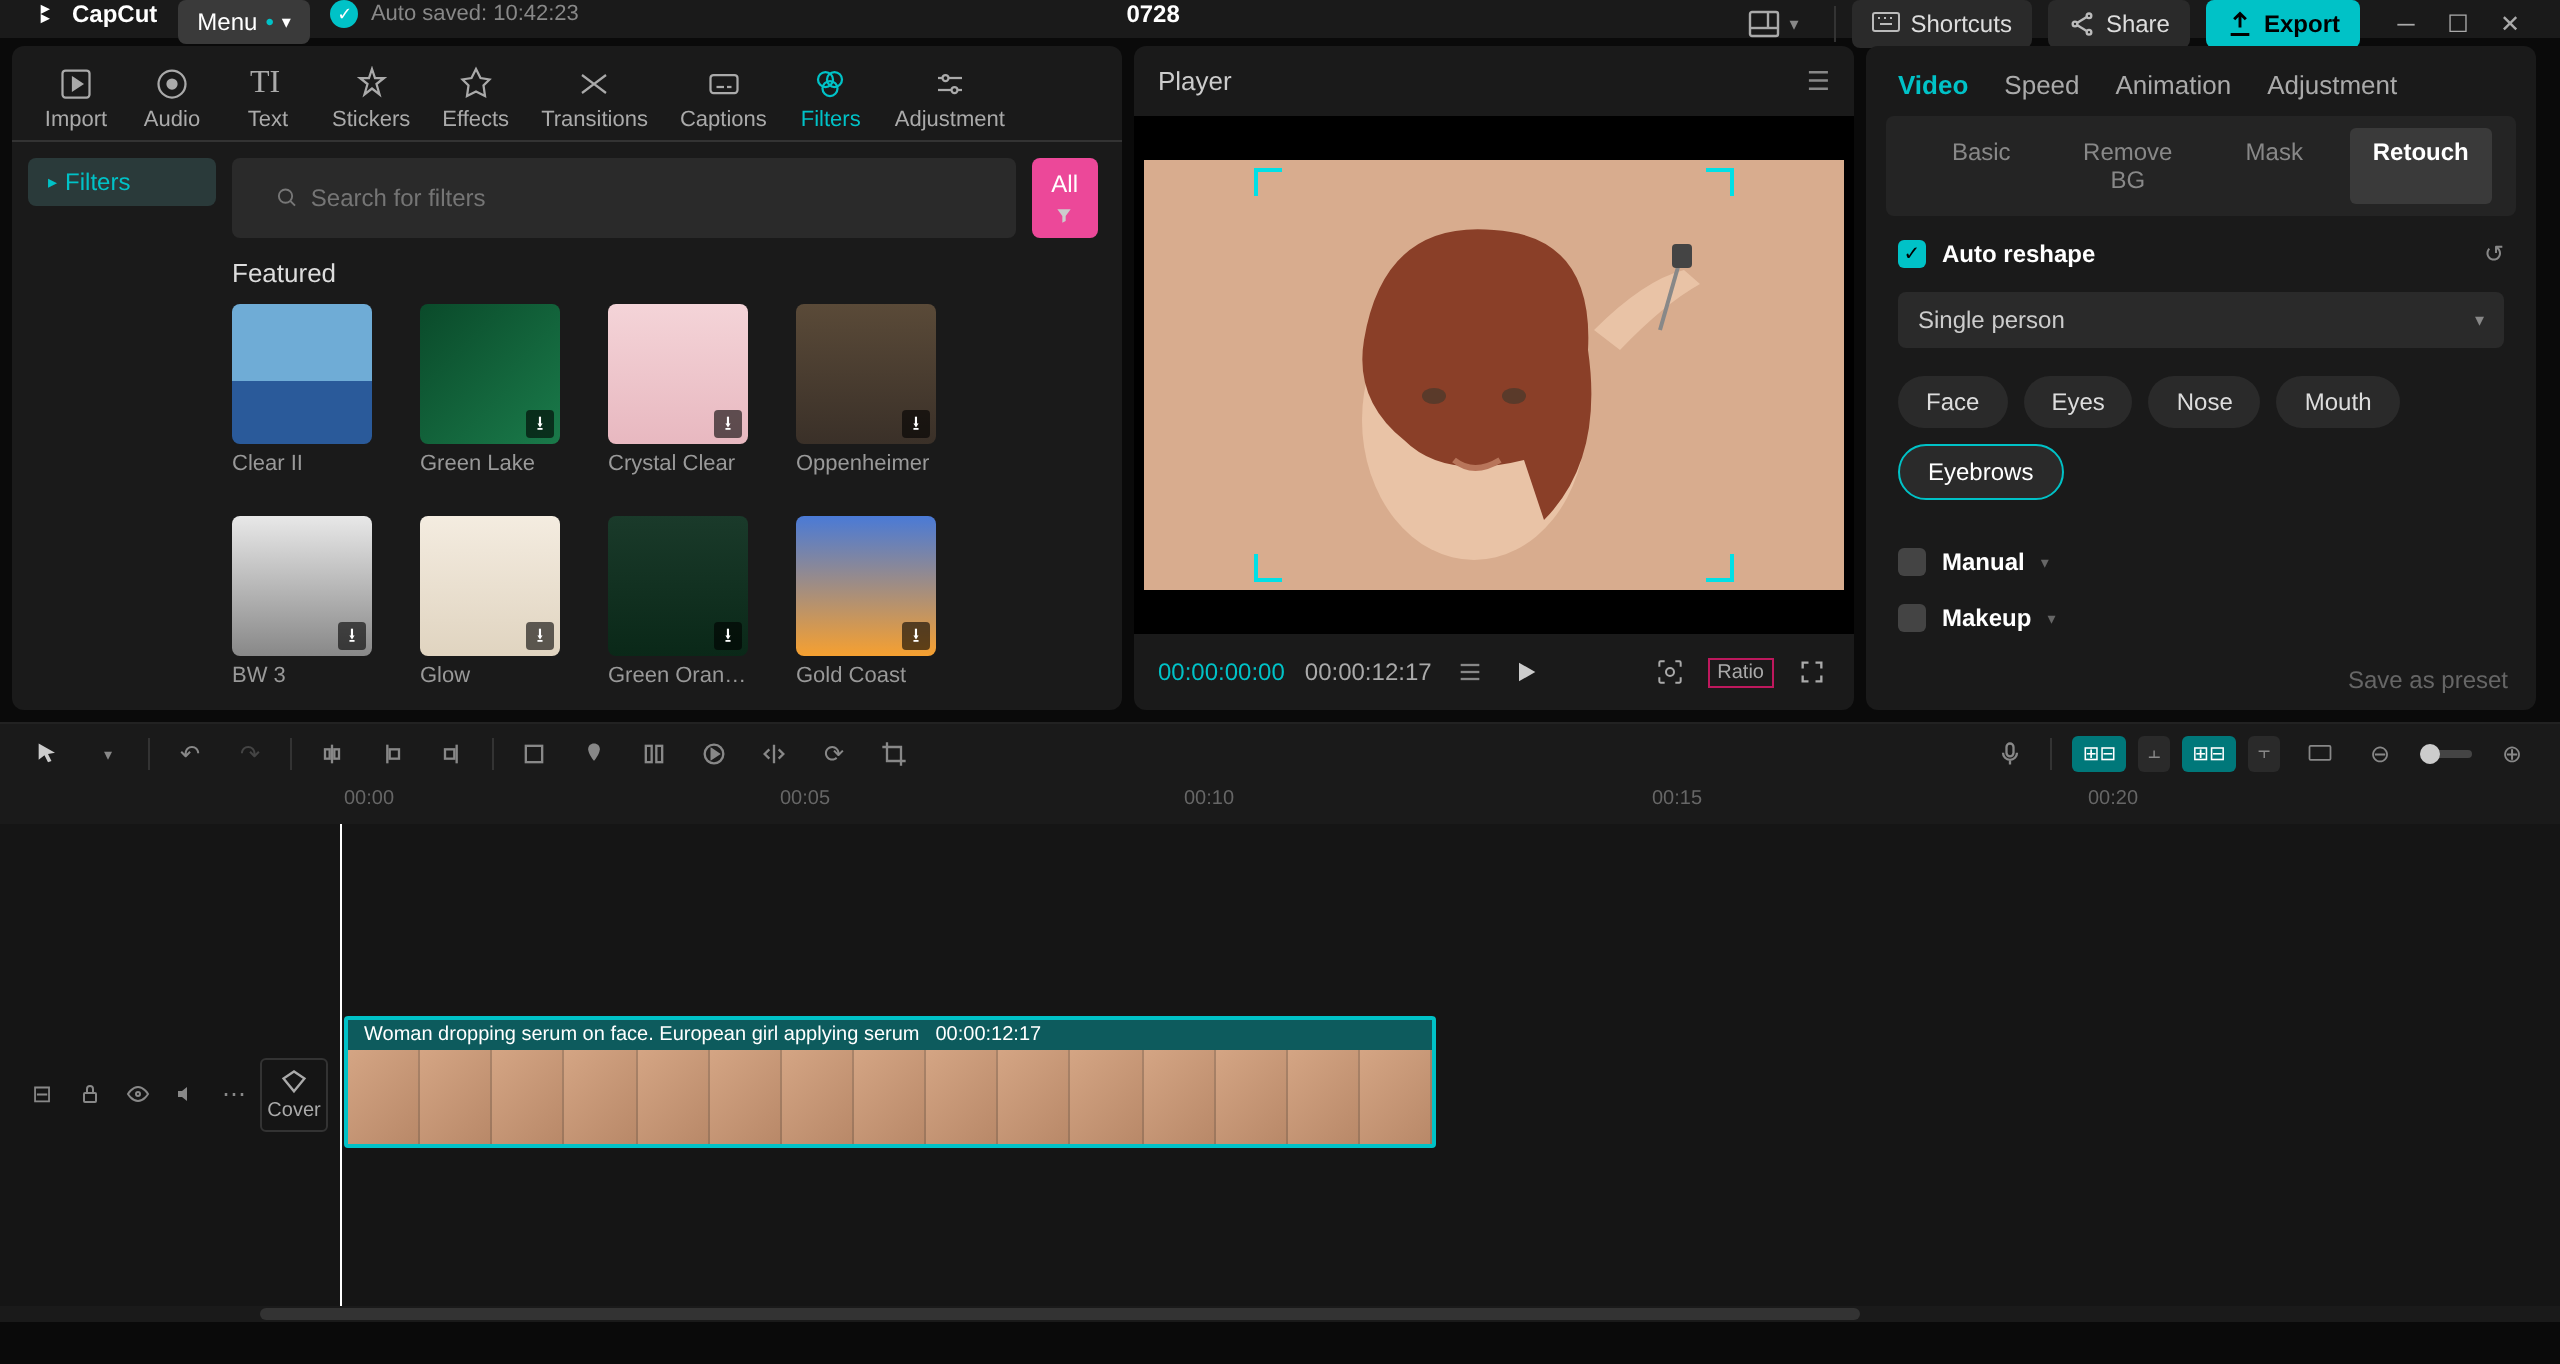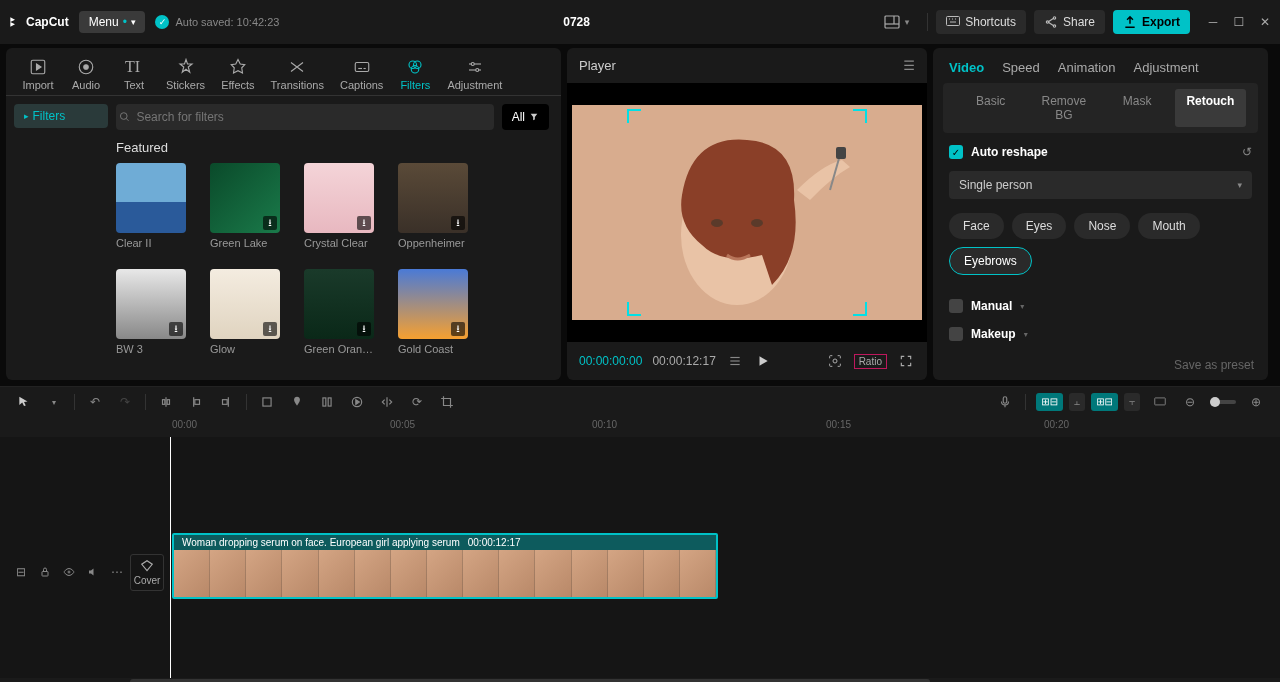--- a/index.html
+++ b/index.html
@@ -1,19 +1,19 @@
 <!DOCTYPE html>
 <html><head>
 <meta charset="utf-8">
 <style>
 * { box-sizing: border-box; margin: 0; padding: 0; font-family: -apple-system, BlinkMacSystemFont, "Segoe UI", Arial, sans-serif; }
 body { background: #0a0a0a; color: #ccc; width: 1280px; height: 682px; overflow: hidden; font-size: 12px; }
 
 
-.topbar { height: 44px; background: #1a1a1a; display: flex; align-items: center; padding: 0 8px; gap: 10px; }
+.topbar { height: 19px; background: #1a1a1a; display: flex; align-items: flex-start; padding: 0 18px; gap: 10px; }
 .logo { display: flex; align-items: center; gap: 4px; font-weight: bold; color: #fff; font-size: 12px; }
 .logo svg { width: 14px; height: 14px; }
 .menu-btn { background: #3a3a3a; color: #fff; padding: 4px 10px; border-radius: 4px; display: flex; align-items: center; gap: 4px; cursor: pointer; }
 .autosave { display: flex; align-items: center; gap: 6px; color: #888; font-size: 11px; }
 .autosave-dot { width: 14px; height: 14px; background: #00c2c7; border-radius: 50%; display: flex; align-items: center; justify-content: center; color: #fff; font-size: 9px; }
 .title-center { flex: 1; text-align: center; color: #fff; font-weight: bold; }
 .top-actions { display: flex; align-items: center; gap: 8px; }
 .top-btn { background: #2a2a2a; padding: 5px 10px; border-radius: 4px; display: flex; align-items: center; gap: 5px; cursor: pointer; color: #ddd; font-size: 12px; }
 .top-btn.export { background: #00c2c7; color: #000; font-weight: bold; }
 .win-controls { display: flex; gap: 12px; margin-left: 8px; }
@@ -30,23 +30,23 @@
 .tool-tab { display: flex; flex-direction: column; align-items: center; padding: 4px 8px; gap: 3px; cursor: pointer; color: #aaa; font-size: 11px; min-width: 48px; }
 .tool-tab.active { color: #00c2c7; }
 .tool-tab svg, .tool-tab .iconbox { width: 18px; height: 18px; }
 
 .left-body { display: flex; flex: 1; }
 .left-sidebar { width: 110px; padding: 8px; }
 .sidebar-pill { background: #2a3a3a; color: #00c2c7; padding: 5px 10px; border-radius: 4px; display: flex; align-items: center; gap: 4px; font-size: 12px; }
 
 .filters-area { flex: 1; display: flex; flex-direction: column; overflow: hidden; }
 .search-row { display: flex; gap: 8px; padding: 8px 12px 4px 0; }
-.search-box { flex: 1; background: #2a2a2a; border-radius: 4px; padding: 6px 3px; display: flex; align-items: center; gap: 6px; }
+.search-box { flex: 1; background: #2a2a2a; border-radius: 4px; padding: 6px 22px; display: flex; align-items: center; gap: 6px; }
 .search-box input { background: transparent; border: none; outline: none; color: #ccc; width: 100%; font-size: 12px; }
-.all-btn { background: #000000; padding: 6px 10px; border-radius: 4px; display: flex; align-items: center; gap: 4px; cursor: pointer; color: #fff; }
+.all-btn { background: #ec4899; padding: 6px 10px; border-radius: 4px; display: flex; align-items: center; gap: 4px; cursor: pointer; color: #fff; flex-direction: column; }
 
 .featured-title { padding: 6px 0 8px 0; color: #ddd; font-size: 13px; }
 .filter-grid { display: flex; flex-wrap: wrap; gap: 20px 24px; overflow: hidden; }
 .filter-item { display: flex; flex-direction: column; gap: 4px; width: 70px; }
 .filter-thumb { width: 70px; height: 70px; border-radius: 4px; position: relative; overflow: hidden; }
 .filter-dl { position: absolute; bottom: 3px; right: 3px; width: 14px; height: 14px; background: rgba(0,0,0,0.6); border-radius: 2px; display: flex; align-items: center; justify-content: center; color: #fff; font-size: 10px; }
 .filter-label { color: #999; font-size: 11px; white-space: nowrap; overflow: hidden; text-overflow: ellipsis; }
 
 
 .player-header { display: flex; justify-content: space-between; align-items: center; padding: 10px 12px; color: #ccc; font-size: 13px; }

